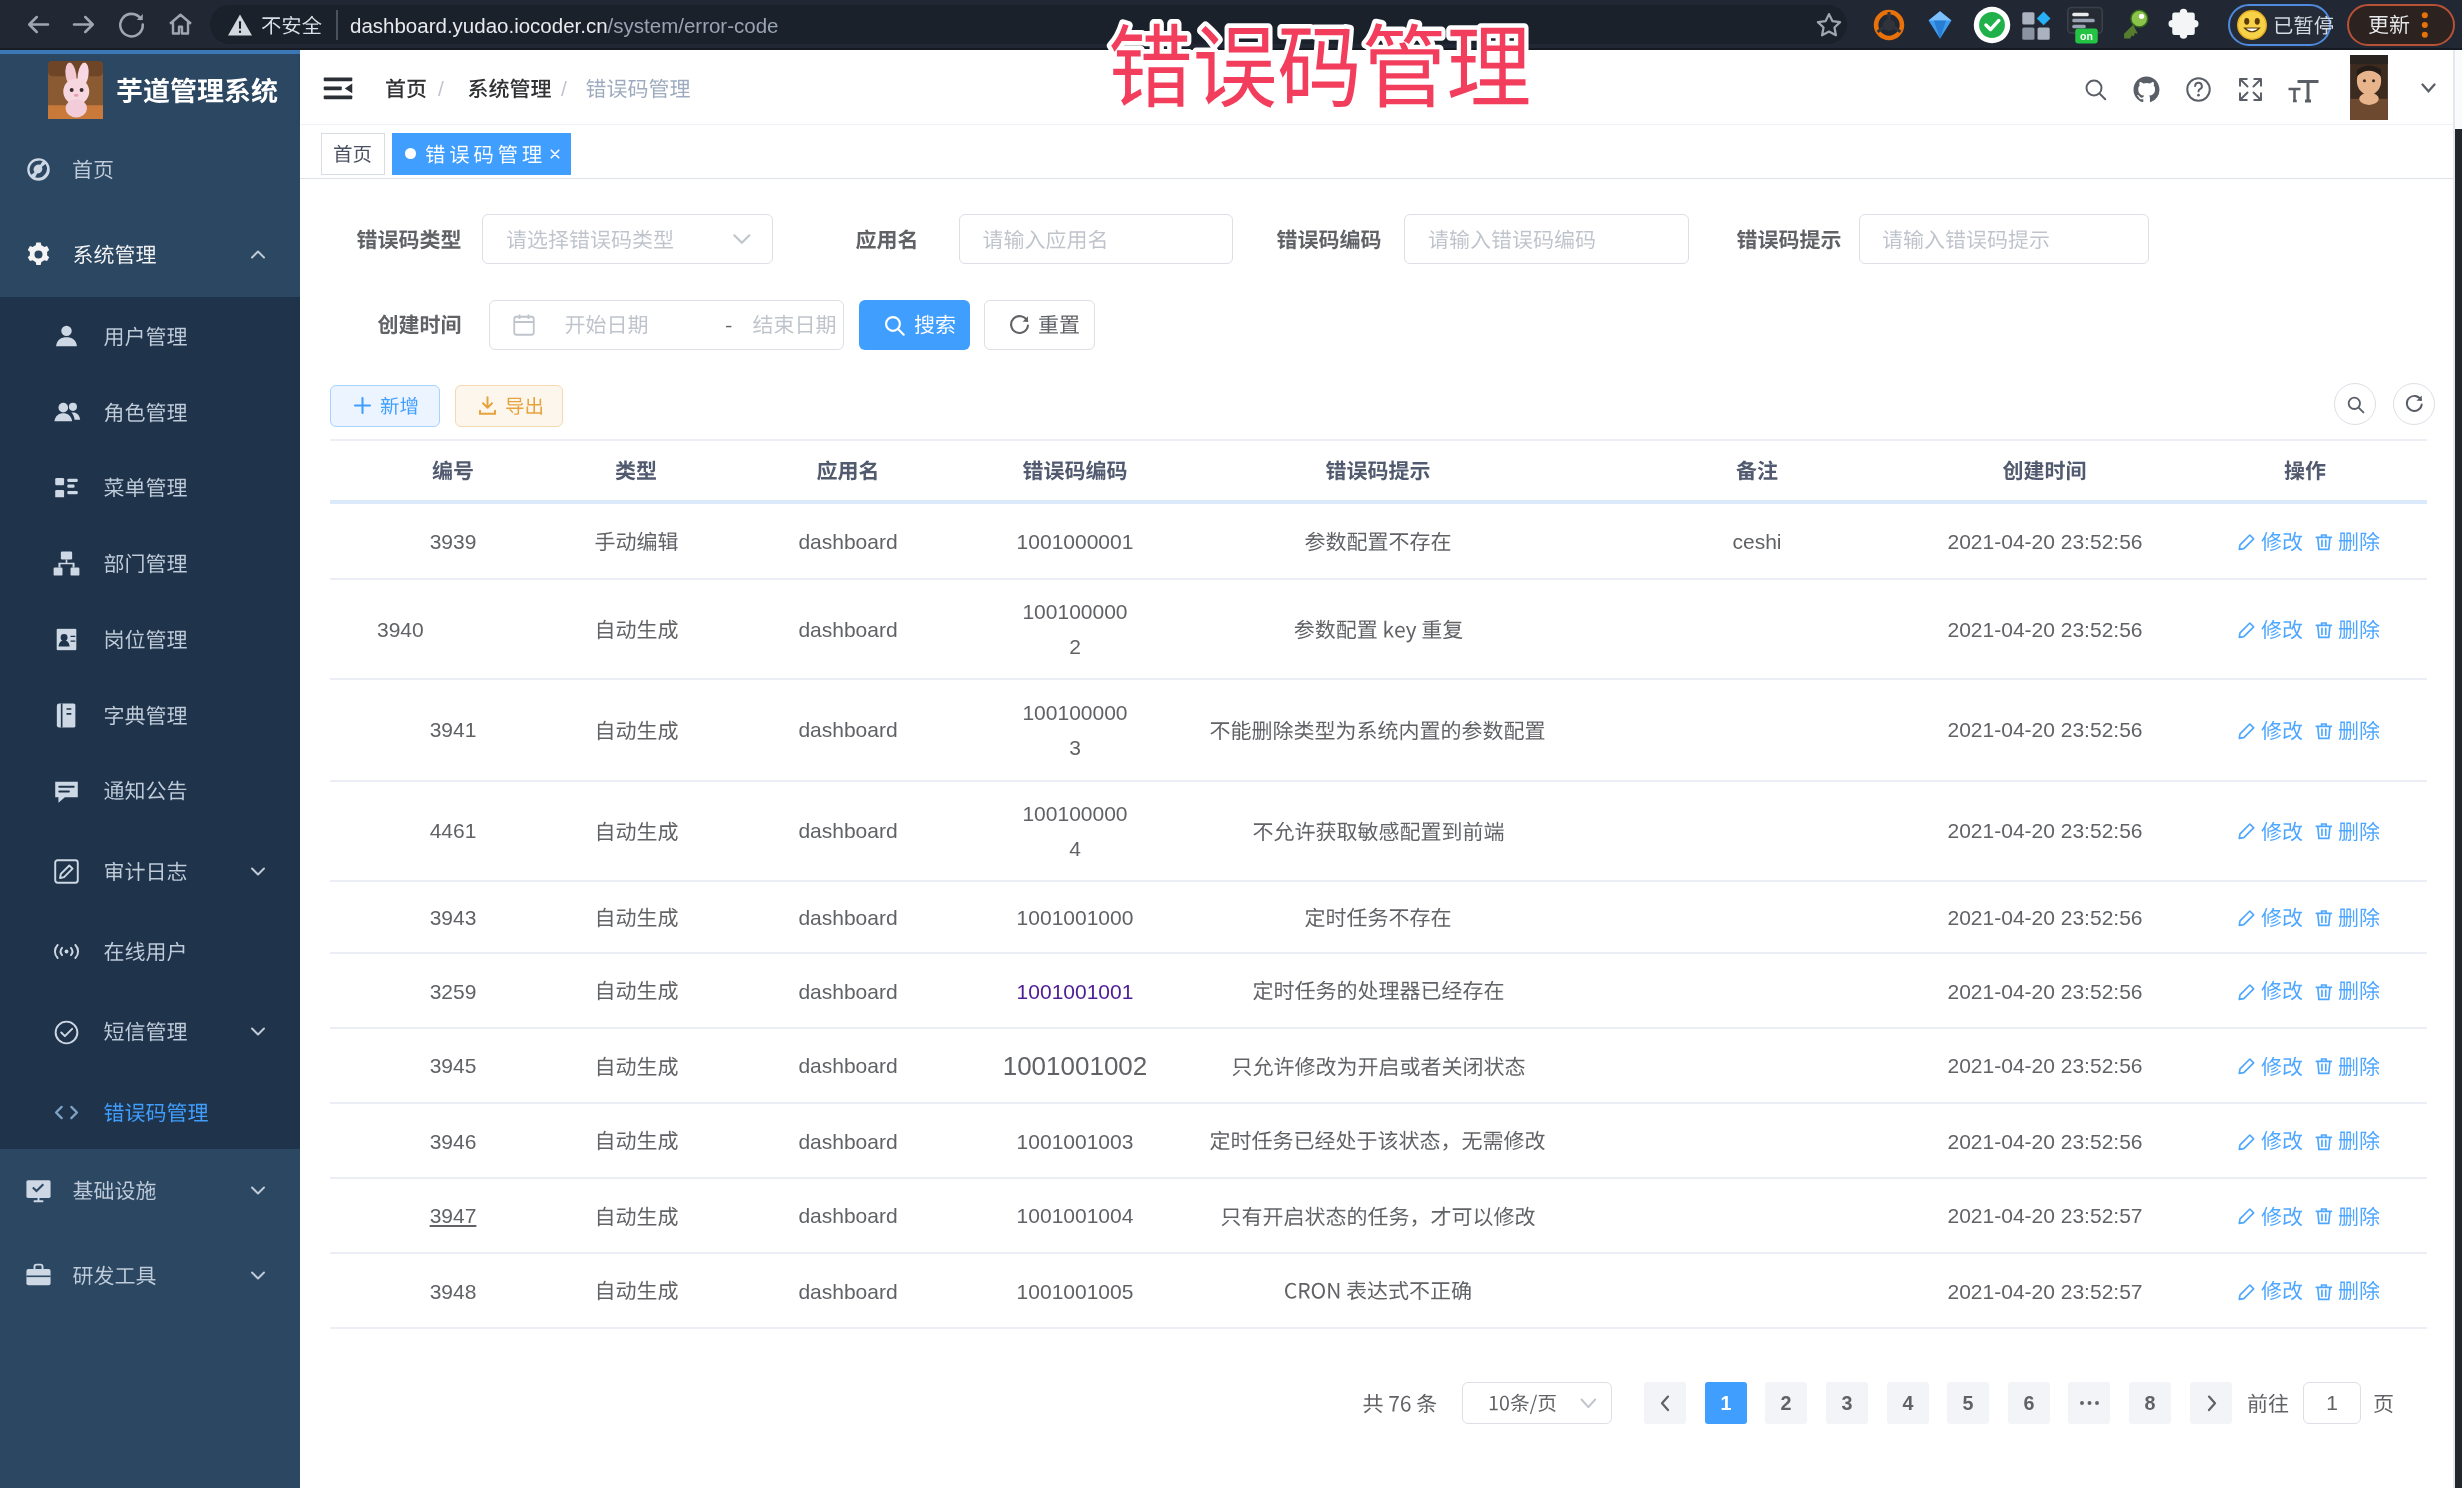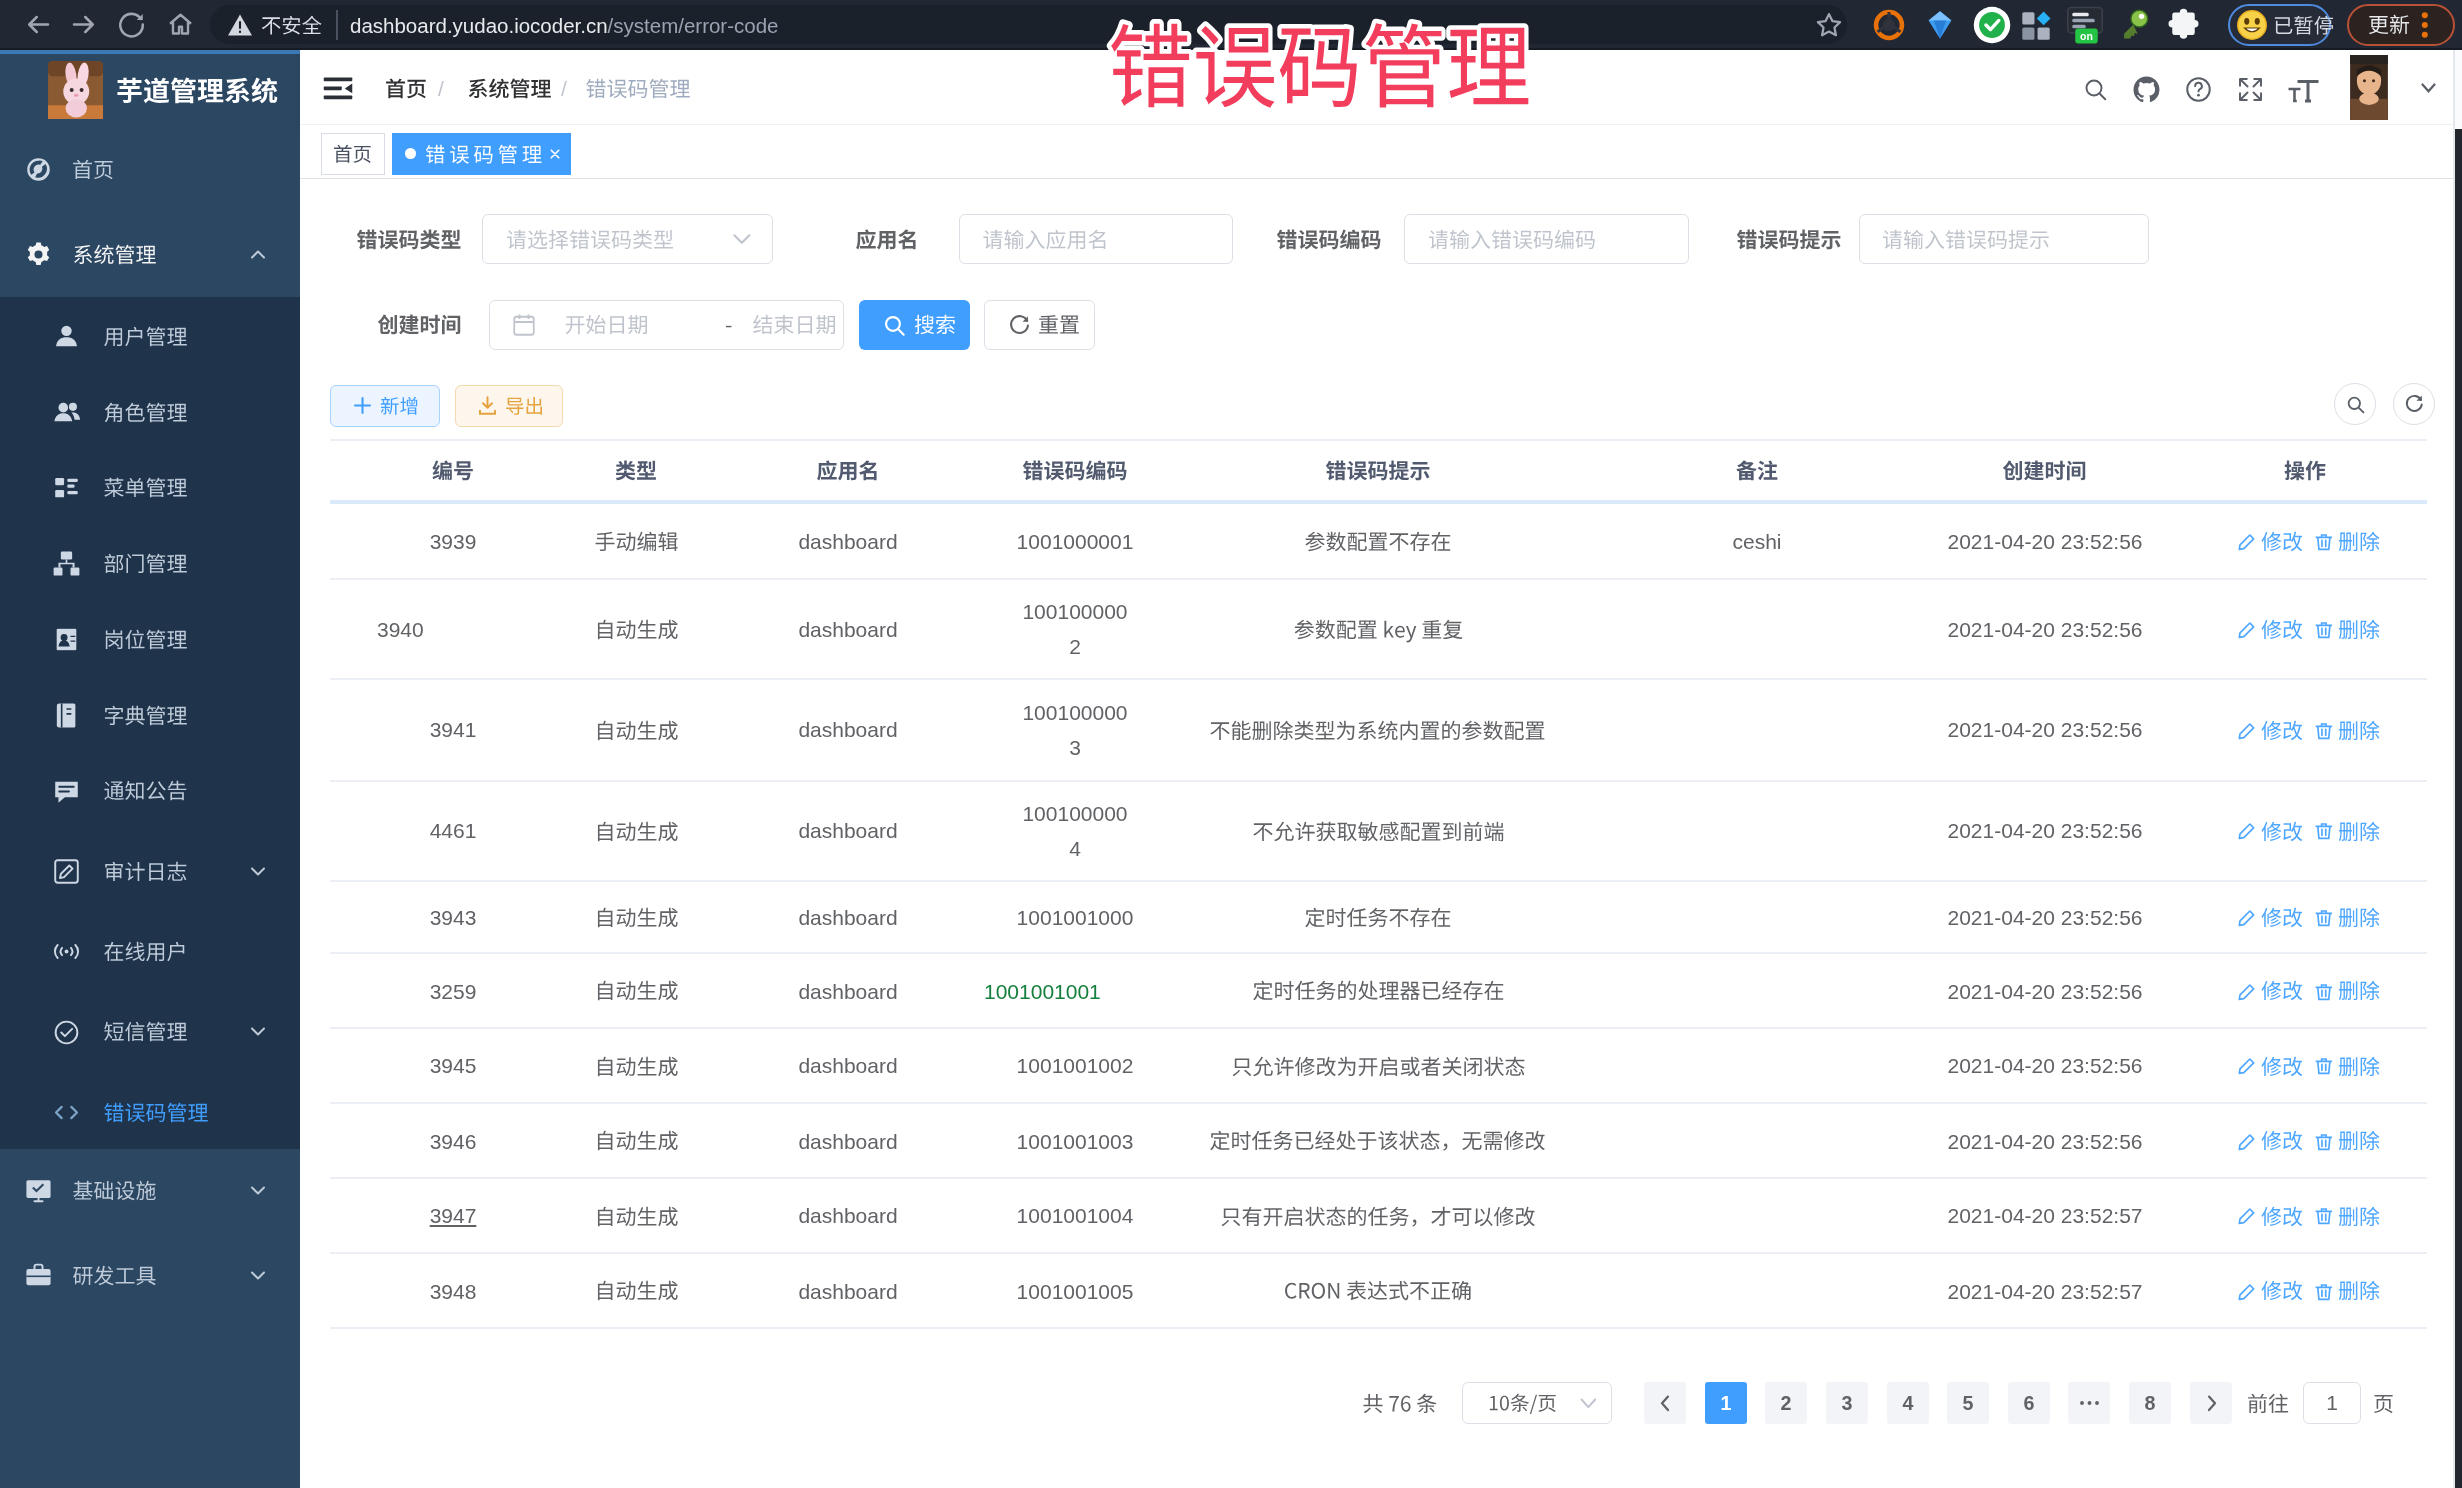--- a/index.html
+++ b/index.html
@@ -534,21 +534,21 @@
     </svg>
 <svg style="position:absolute;left:2338px;top:907px;" width="42" height="21" viewBox="0 0 56 28" overflow="visible">
       <path d="M19.9 4.2V20H21.6V4.2ZM23.9 1.6V24.5C23.9 24.9 23.8 25 23.4 25C23 25 21.9 25 20.5 25C20.8 25.5 21.1 26.3 21.1 26.8C22.9 26.8 24.1 26.8 24.8 26.5C25.5 26.2 25.8 25.6 25.8 24.5V1.6ZM1.2 12V13.9H3V15.3C3 18.8 2.9 22.9 1.1 25.8C1.5 26 2.3 26.5 2.6 26.9C4.5 23.8 4.8 19 4.8 15.3V13.9H7.4V24.3C7.4 24.6 7.3 24.7 7 24.7C6.7 24.7 5.8 24.7 4.8 24.7C5 25.2 5.3 26 5.3 26.5C6.8 26.5 7.8 26.5 8.3 26.1C9 25.8 9.2 25.2 9.2 24.3V13.9H11.1V14.1C11.1 17.8 11 22.6 9.4 25.9C9.9 26.1 10.6 26.5 11 26.8C12.7 23.4 12.9 18 12.9 14.1V13.9H15.5V24.3C15.5 24.6 15.4 24.7 15.1 24.7C14.8 24.7 13.9 24.7 12.9 24.7C13.1 25.2 13.4 26 13.4 26.5C14.9 26.5 15.8 26.5 16.4 26.2C17.1 25.8 17.2 25.3 17.2 24.3V13.9H18.7V12H17.2V2H11.1V12H9.2V2H3V12ZM4.8 3.9H7.4V12H4.8ZM12.9 3.9H15.5V12H12.9Z M41.3 18.4C40.3 20.4 38.9 22.5 37.4 24C37.9 24.3 38.7 24.8 39 25.1C40.5 23.6 42.1 21.2 43.1 18.9ZM49.4 19C50.9 20.8 52.6 23.3 53.4 24.9L55.1 23.9C54.3 22.3 52.6 20 51 18.2ZM30.2 2.2V26.8H32.1V4.1H35.7C35 6 34.1 8.5 33.3 10.5C35.4 12.7 36 14.6 36 16.1C36 17 35.8 17.8 35.3 18.1C35.1 18.3 34.8 18.3 34.4 18.4C34 18.4 33.3 18.4 32.7 18.3C33 18.9 33.2 19.6 33.2 20.2C33.9 20.2 34.6 20.2 35.2 20.1C35.8 20.1 36.3 19.9 36.7 19.6C37.5 19 37.9 17.9 37.9 16.3C37.8 14.6 37.3 12.6 35.2 10.2C36.2 8 37.3 5.3 38.1 2.9L36.8 2.1L36.5 2.2ZM38.4 14.9V16.9H45.8V24.4C45.8 24.8 45.6 24.9 45.2 24.9C44.8 24.9 43.4 24.9 41.9 24.9C42.2 25.4 42.5 26.3 42.6 26.8C44.6 26.8 45.9 26.8 46.7 26.4C47.5 26.1 47.8 25.6 47.8 24.4V16.9H54.7V14.9H47.8V11.5H52.1V9.7H41V11.5H45.8V14.9ZM46.5 0.9C44.7 4.2 41.2 7.5 37.6 9.3C38.1 9.7 38.7 10.3 39 10.8C41.8 9.2 44.5 6.8 46.6 4.2C49 7.1 51.4 9 53.9 10.6C54.2 10 54.8 9.3 55.3 8.9C52.7 7.5 50.1 5.6 47.7 2.6L48.3 1.6Z" fill="#4da6ff"></path>
     </svg>
 <div style="position:absolute;left:330px;top:952px;width:2097px;height:1.5px;background:#ebeef5;"></div>
 <div style="position:absolute;left:377px;top:0px;font-size:21px;color:#606266;font-weight:400;white-space:pre;width:152px;height:26px;line-height:26px;text-align:center;top:979px;">3259</div>
 <svg style="position:absolute;left:594px;top:980px;" width="85" height="21" viewBox="0 0 112 28" overflow="visible">
       <path d="M6.7 13.1H21.7V17.2H6.7ZM6.7 11.1V6.9H21.7V11.1ZM6.7 19.2H21.7V23.3H6.7ZM12.7 1C12.5 2.1 12.1 3.7 11.6 4.9H4.6V26.9H6.7V25.3H21.7V26.7H23.9V4.9H13.8C14.3 3.9 14.7 2.6 15.2 1.4Z M30.5 3.4V5.3H41.3V3.4ZM46.3 1.6C46.3 3.5 46.3 5.6 46.2 7.5H42.2V9.6H46.1C45.8 15.9 44.7 21.8 40.8 25.3C41.4 25.6 42.1 26.3 42.5 26.8C46.6 22.9 47.8 16.5 48.2 9.6H52.4C52.1 19.5 51.7 23.2 50.9 24.1C50.7 24.4 50.3 24.5 49.8 24.5C49.3 24.5 47.8 24.5 46.2 24.3C46.6 24.9 46.8 25.8 46.8 26.4C48.3 26.5 49.9 26.5 50.7 26.4C51.6 26.3 52.2 26.1 52.8 25.4C53.7 24.1 54.1 20.1 54.5 8.6C54.5 8.3 54.5 7.5 54.5 7.5H48.3C48.3 5.6 48.4 3.5 48.4 1.6ZM30.5 23.4 30.5 23.3V23.4C31.2 23 32.2 22.7 40 20.9L40.5 22.8L42.3 22.2C41.8 20.2 40.5 16.9 39.5 14.4L37.7 14.9C38.3 16.2 38.9 17.7 39.4 19.2L32.7 20.6C33.8 18 34.9 14.9 35.6 12H41.8V10H29.5V12H33.4C32.7 15.2 31.5 18.6 31.1 19.5C30.6 20.5 30.3 21.3 29.8 21.4C30.1 21.9 30.4 22.9 30.5 23.4Z M62.7 1.5C61.6 5.5 59.8 9.4 57.5 11.9C58 12.2 59 12.8 59.4 13.2C60.5 11.9 61.4 10.3 62.3 8.6H69V14.7H60.6V16.8H69V23.9H57.5V25.9H82.6V23.9H71.1V16.8H80.2V14.7H71.1V8.6H81.2V6.5H71.1V1.1H69V6.5H63.3C63.9 5.1 64.4 3.5 64.8 2Z M99.2 1.1C99.2 2.7 99.3 4.3 99.4 5.8H87.6V13.7C87.6 17.3 87.3 22.2 85 25.6C85.5 25.9 86.4 26.6 86.8 27C89.3 23.3 89.8 17.7 89.8 13.7V13.5H94.9C94.8 18.4 94.6 20.1 94.3 20.6C94.1 20.8 93.8 20.9 93.4 20.9C92.9 20.9 91.7 20.9 90.4 20.7C90.7 21.3 91 22.1 91 22.7C92.4 22.8 93.7 22.8 94.4 22.7C95.1 22.6 95.6 22.4 96.1 21.9C96.7 21.2 96.8 18.8 96.9 12.5C96.9 12.2 97 11.6 97 11.6H89.8V7.9H99.5C99.8 12.4 100.5 16.6 101.6 19.8C99.7 21.9 97.6 23.6 95.1 25C95.5 25.4 96.3 26.3 96.6 26.7C98.8 25.4 100.7 23.9 102.4 22C103.7 24.9 105.4 26.6 107.5 26.6C109.7 26.6 110.5 25.2 110.9 20.5C110.3 20.3 109.5 19.8 109 19.3C108.9 23 108.5 24.5 107.7 24.5C106.3 24.5 105 22.9 104 20.1C106.1 17.5 107.7 14.3 108.9 10.6L106.8 10.1C105.9 12.9 104.7 15.4 103.2 17.7C102.5 15 101.9 11.6 101.6 7.9H110.6V5.8H101.5C101.4 4.3 101.4 2.7 101.4 1.1ZM102.8 2.5C104.6 3.4 106.7 4.8 107.8 5.8L109.1 4.4C108 3.4 105.8 2.1 104 1.2Z" fill="#606266"></path>
     </svg>
 <div style="position:absolute;left:757px;top:0px;font-size:21px;color:#606266;font-weight:400;white-space:pre;width:182px;height:26px;line-height:26px;text-align:center;top:979px;">dashboard</div>
-<div style="position:absolute;left:984px;top:0px;font-size:21px;color:#15803d;font-weight:400;white-space:pre;width:182px;height:26px;line-height:26px;text-align:left;top:979px;">1001001001</div>
+<div style="position:absolute;left:984px;top:0px;font-size:21px;color:#4c1d95;font-weight:400;white-space:pre;width:182px;height:26px;line-height:26px;text-align:center;top:979px;">1001001001</div>
 <svg style="position:absolute;left:1251px;top:980px;" width="255" height="21" viewBox="0 0 336 28" overflow="visible">
       <path d="M6.3 14C5.7 19.1 4.1 23.1 1 25.5C1.5 25.8 2.4 26.5 2.7 26.9C4.6 25.3 5.9 23.2 6.9 20.6C9.5 25.4 13.7 26.4 19.5 26.4H26.1C26.2 25.8 26.6 24.8 26.9 24.3C25.5 24.3 20.7 24.3 19.7 24.3C18 24.3 16.5 24.2 15.1 24V18.3H23.4V16.3H15.1V11.7H22.3V9.7H5.9V11.7H12.9V23.4C10.6 22.5 8.8 20.8 7.7 17.9C8 16.8 8.2 15.5 8.4 14.2ZM11.9 1.5C12.4 2.3 12.9 3.4 13.2 4.2H2.3V10.3H4.4V6.2H23.5V10.3H25.7V4.2H15.6C15.3 3.3 14.6 1.9 14 0.9Z M41.3 11.9C42.8 14.1 44.7 17.1 45.6 18.8L47.4 17.7C46.5 16 44.5 13.1 43 11ZM37.1 13.3V19.7H32.3V13.3ZM37.1 11.5H32.3V5.3H37.1ZM30.3 3.4V23.9H32.3V21.6H39V3.4ZM49.4 1.2V6.7H40.3V8.8H49.4V23.7C49.4 24.2 49.2 24.4 48.6 24.4C48 24.5 45.9 24.5 43.7 24.4C44 25 44.4 26 44.5 26.6C47.3 26.6 49.1 26.5 50.1 26.2C51.1 25.8 51.5 25.2 51.5 23.7V8.8H54.9V6.7H51.5V1.2Z M65.6 23.7V25.7H82.4V23.7H75V15.1H82.9V13.1H75V5.3C77.5 4.8 79.9 4.2 81.8 3.5L80.2 1.8C76.7 3 70.6 4.1 65.4 4.8C65.7 5.3 66 6.1 66.1 6.6C68.2 6.3 70.6 6 72.8 5.6V13.1H64.5V15.1H72.8V23.7ZM64.3 1.1C62.5 5.5 59.6 9.8 56.6 12.5C57 13 57.7 14.1 57.9 14.6C59 13.5 60.1 12.3 61.2 10.8V26.8H63.3V7.7C64.4 5.8 65.5 3.8 66.3 1.7Z M96.5 13.9C96.4 14.9 96.2 15.9 96 16.7H87.5V18.6H95.3C93.7 22.2 90.6 24 85.6 25C86 25.4 86.5 26.3 86.7 26.8C92.3 25.5 95.8 23.1 97.6 18.6H106.1C105.6 22.2 105 24 104.4 24.5C104.1 24.7 103.7 24.8 103.2 24.8C102.5 24.8 100.7 24.7 98.9 24.6C99.3 25.1 99.5 25.9 99.6 26.4C101.2 26.5 102.9 26.6 103.8 26.5C104.8 26.5 105.4 26.3 106 25.7C107 24.9 107.6 22.8 108.2 17.7C108.3 17.3 108.4 16.7 108.4 16.7H98.1C98.4 15.9 98.5 15 98.7 14.1ZM104.9 5.8C103.2 7.4 100.9 8.8 98.3 9.8C96 8.9 94.3 7.7 93.1 6.1L93.5 5.8ZM94.7 1.1C93.2 3.5 90.5 6.4 86.5 8.4C87 8.7 87.6 9.5 87.8 10C89.3 9.2 90.6 8.3 91.7 7.4C92.8 8.7 94.2 9.8 95.9 10.7C92.5 11.7 88.8 12.4 85.3 12.8C85.6 13.2 86 14.1 86.1 14.6C90.2 14.1 94.4 13.2 98.2 11.8C101.5 13.1 105.4 13.9 109.7 14.3C110 13.7 110.5 12.8 110.9 12.4C107.2 12.2 103.7 11.6 100.7 10.7C103.8 9.2 106.5 7.3 108.1 4.7L106.9 3.9L106.5 4H95.1C95.8 3.2 96.4 2.3 96.9 1.5Z M127.5 12.8C129 14.8 130.9 17.6 131.7 19.3L133.5 18.2C132.6 16.5 130.7 13.8 129.1 11.8ZM118.7 1C118.5 2.4 118 4.2 117.6 5.6H114.4V26.1H116.4V23.9H124.2V5.6H119.5C120 4.4 120.5 2.8 121 1.4ZM116.4 7.5H122.2V13.4H116.4ZM116.4 22V15.2H122.2V22ZM128.7 1C127.8 4.8 126.3 8.7 124.4 11.2C124.9 11.5 125.8 12.1 126.2 12.4C127.1 11 128 9.3 128.8 7.4H136C135.6 18.7 135.2 23 134.3 23.9C134 24.3 133.6 24.4 133.1 24.4C132.4 24.4 130.8 24.4 128.9 24.2C129.3 24.8 129.6 25.7 129.6 26.3C131.2 26.3 132.8 26.4 133.8 26.3C134.8 26.2 135.4 26 136.1 25.1C137.2 23.8 137.6 19.4 138 6.6C138 6.3 138 5.5 138 5.5H129.6C130 4.2 130.4 2.8 130.8 1.4Z M151.9 7.5C151.4 11.4 150.4 14.6 149.1 17.3C147.9 15.4 147 12.9 146.3 9.8C146.6 9.1 146.8 8.3 147.1 7.5ZM146.2 1.2C145.4 6.7 143.7 12 141.5 14.9C142 15.2 142.8 15.7 143.2 16.1C143.9 15.1 144.6 13.9 145.2 12.6C145.9 15.2 146.9 17.4 148 19.2C146.1 21.9 143.8 23.9 141 25.2C141.5 25.6 142.3 26.4 142.7 26.9C145.3 25.6 147.5 23.6 149.3 21C152.7 25.1 157.2 26 162 26H166.2C166.3 25.4 166.7 24.3 167 23.8C165.9 23.8 163 23.8 162.1 23.8C157.8 23.8 153.6 23 150.4 19.2C152.3 15.8 153.7 11.4 154.3 5.8L152.9 5.4L152.5 5.5H147.6C147.9 4.3 148.1 3 148.4 1.7ZM157.2 1.1V21.7H159.5V10C161.4 12.3 163.4 14.9 164.4 16.6L166.2 15.5C165 13.5 162.3 10.3 160.2 8L159.5 8.4V1.1Z M181.3 9.5H185.6V13.1H181.3ZM187.4 9.5H191.7V13.1H187.4ZM181.3 4.2H185.6V7.8H181.3ZM187.4 4.2H191.7V7.8H187.4ZM176.9 24V25.9H195.1V24H187.6V20.1H194.1V18.2H187.6V14.9H193.7V2.4H179.4V14.9H185.4V18.2H179.1V20.1H185.4V24ZM169 21.8 169.5 23.9C172 23.1 175.2 22 178.2 21L177.9 19L174.8 20V13H177.6V11.1H174.8V4.9H178V3H169.3V4.9H172.8V11.1H169.6V13H172.8V20.7C171.3 21.1 170 21.5 169 21.8Z M201.5 4.2H206.2V8.1H201.5ZM213.4 4.2H218.5V8.1H213.4ZM213.2 11C214.4 11.5 215.8 12.2 216.7 12.8H208.7C209.3 11.9 209.9 11 210.3 10.1L208.2 9.7V2.3H199.6V9.9H208.1C207.6 10.9 207 11.9 206.2 12.8H197.5V14.7H204.3C202.4 16.4 199.9 17.9 196.8 19.1C197.3 19.4 197.8 20.2 198 20.7L199.6 20V26.8H201.5V26H206.2V26.7H208.2V18.2H202.9C204.5 17.1 205.9 15.9 207.1 14.7H212.3C213.5 16 215 17.2 216.7 18.2H211.5V26.8H213.5V26H218.5V26.7H220.5V20L221.9 20.5C222.2 20 222.7 19.2 223.2 18.8C220.2 18 217 16.5 214.9 14.7H222.6V12.8H217.7L218.4 12C217.5 11.3 215.7 10.4 214.3 9.9ZM211.5 2.3V9.9H220.5V2.3ZM201.5 24.2V20H206.2V24.2ZM213.5 24.2V20H218.5V24.2Z M226.6 2.8V4.9H244.9V12.3H230.2V7.7H228.1V21.7C228.1 25.2 229.5 26.1 234.1 26.1C235.1 26.1 243.5 26.1 244.6 26.1C249.2 26.1 250.1 24.5 250.7 19.4C250 19.3 249.1 18.9 248.5 18.5C248.1 23 247.7 24 244.6 24C242.7 24 235.4 24 233.9 24C230.9 24 230.2 23.6 230.2 21.8V14.4H244.9V15.8H247.1V2.8Z M253.1 23 253.5 25.1C256.1 24.4 259.5 23.5 262.7 22.7L262.5 20.8C259 21.7 255.5 22.5 253.1 23ZM253.6 12.8C254 12.6 254.7 12.4 258.4 11.9C257.1 13.7 255.9 15.1 255.3 15.6C254.4 16.7 253.8 17.3 253.1 17.5C253.4 18 253.7 19.1 253.8 19.5C254.4 19.1 255.4 18.9 262.6 17.4C262.6 17 262.6 16.1 262.6 15.6L257 16.6C259.3 14.1 261.5 11.1 263.3 8.1L261.5 6.9C261 8 260.3 9 259.7 10L255.8 10.4C257.5 8 259.2 4.9 260.5 2L258.6 1.1C257.4 4.4 255.2 8.1 254.6 9C254 10 253.5 10.6 252.9 10.7C253.2 11.3 253.5 12.3 253.6 12.8ZM263.9 2.6V4.5H273.8C271.2 8.1 266.4 11.1 262 12.6C262.4 13 263 13.8 263.3 14.3C265.8 13.4 268.3 12.1 270.6 10.5C273.2 11.6 276.2 13.2 277.8 14.3L279 12.6C277.5 11.6 274.7 10.2 272.3 9.2C274.2 7.5 275.9 5.5 277 3.3L275.5 2.5L275.1 2.6ZM264.1 15.3V17.2H269.6V24.1H262.4V26.1H278.9V24.1H271.7V17.2H277.6V15.3Z M297.2 14.8V17.2H289.4V19.1H297.2V24.3C297.2 24.7 297.1 24.8 296.6 24.9C296.1 24.9 294.4 24.9 292.5 24.8C292.8 25.4 293.1 26.2 293.2 26.8C295.6 26.8 297.2 26.8 298.1 26.5C299 26.2 299.3 25.6 299.3 24.3V19.1H306.8V17.2H299.3V15.5C301.3 14.2 303.5 12.5 305 10.8L303.7 9.8L303.3 9.9H291.8V11.8H301.3C300.1 13 298.6 14.1 297.2 14.8ZM290.8 1.1C290.4 2.3 290.1 3.5 289.6 4.7H281.8V6.8H288.7C286.9 10.6 284.3 14.2 280.9 16.6C281.2 17.1 281.7 18 281.9 18.6C283.1 17.7 284.3 16.7 285.3 15.6V26.8H287.4V13.1C288.8 11.1 290 9 291 6.8H306.3V4.7H291.9C292.3 3.7 292.6 2.6 292.9 1.6Z M318.9 1.1C318.6 2.5 318.1 4 317.5 5.4H309.8V7.4H316.5C314.7 11 312.3 14.4 309.1 16.6C309.4 17.1 309.9 18 310.2 18.5C311.3 17.7 312.4 16.7 313.4 15.7V26.7H315.5V13.2C316.8 11.4 318 9.5 318.9 7.4H334.3V5.4H319.8C320.3 4.2 320.7 2.9 321.1 1.6ZM324.7 8.9V14.3H318.4V16.3H324.7V24.2H317.3V26.2H334.3V24.2H326.8V16.3H333.2V14.3H326.8V8.9Z" fill="#606266"></path>
     </svg>
 <div style="position:absolute;left:1924px;top:0px;font-size:21px;color:#606266;font-weight:400;white-space:pre;width:242px;height:26px;line-height:26px;text-align:center;top:979px;">2021-04-20 23:52:56</div>
 <svg class="abs" style="left:2237px;top:982px" width="19.7" height="19.7" viewBox="0 0 26 26">
       <path d="M17 4l5 5L9 22l-6 1 1-6Z" stroke="#4da6ff" stroke-width="2.2" fill="none" stroke-linejoin="round"></path>
     </svg>
 <svg style="position:absolute;left:2261px;top:980px;" width="42" height="21" viewBox="0 0 56 28" overflow="visible">
       <path d="M19.5 13.8C18 15.2 15.2 16.6 12.7 17.3C13.1 17.7 13.6 18.2 13.9 18.6C16.5 17.7 19.4 16.2 21.1 14.5ZM22.2 16.6C20.3 18.6 16.6 20.1 13.1 21C13.5 21.4 13.9 21.9 14.2 22.4C17.9 21.3 21.7 19.6 23.8 17.2ZM24.8 19.6C22.3 22.5 17.2 24.3 11.6 25.1C12 25.5 12.4 26.3 12.7 26.8C18.6 25.7 23.9 23.7 26.7 20.4ZM8.6 8.9V22.4H10.4V8.9ZM15.5 5.9H23.3C22.3 7.4 21 8.8 19.4 9.8C17.6 8.6 16.4 7.3 15.5 5.9ZM15.8 1.1C14.6 4.1 12.6 7 10.4 8.9C10.8 9.1 11.6 9.8 12 10.1C12.8 9.3 13.7 8.4 14.5 7.4C15.3 8.5 16.4 9.7 17.7 10.8C15.5 11.9 12.9 12.7 10.4 13.2C10.8 13.6 11.2 14.4 11.4 14.8C14.2 14.2 16.9 13.3 19.3 11.9C21.2 13.1 23.4 14 26 14.6C26.3 14.2 26.8 13.3 27.2 13C24.8 12.5 22.8 11.7 21 10.8C23.2 9.3 24.9 7.2 26 4.7L24.8 4L24.4 4.1H16.5C17 3.3 17.4 2.4 17.8 1.6ZM6.6 1.2C5.2 5.6 3 9.9 0.6 12.7C0.9 13.2 1.5 14.3 1.7 14.8C2.6 13.7 3.4 12.5 4.3 11.1V26.8H6.3V7.4C7.1 5.6 7.9 3.7 8.5 1.8Z M44.9 8.2H50.6C50 11.9 49.1 15 47.8 17.6C46.4 14.9 45.4 11.9 44.7 8.5ZM30.1 3V5.1H38V11H30.5V21.7C30.5 22.8 30 23.1 29.6 23.3C30 23.8 30.3 24.9 30.5 25.5C31.1 25 32.1 24.4 40.3 21.3C40.2 20.8 40.1 20 40 19.3L32.6 22V13.1H40L39.9 13.3C40.3 13.6 41.2 14.4 41.5 14.8C42.2 13.8 42.9 12.7 43.5 11.5C44.3 14.5 45.2 17.2 46.5 19.5C44.9 21.9 42.6 23.7 39.6 25C40.1 25.5 40.7 26.4 40.9 27C43.8 25.5 46 23.7 47.8 21.5C49.3 23.7 51.2 25.5 53.6 26.7C54 26.1 54.6 25.4 55.1 24.9C52.6 23.8 50.6 22 49 19.6C50.9 16.6 52.1 12.8 52.8 8.2H54.7V6.3H45.5C46 4.7 46.4 3.1 46.8 1.4L44.7 1.1C43.8 5.7 42.3 10.1 40.1 13V3Z" fill="#4da6ff"></path>
     </svg>
@@ -557,21 +557,21 @@
     </svg>
 <svg style="position:absolute;left:2338px;top:980px;" width="42" height="21" viewBox="0 0 56 28" overflow="visible">
       <path d="M19.9 4.2V20H21.6V4.2ZM23.9 1.6V24.5C23.9 24.9 23.8 25 23.4 25C23 25 21.9 25 20.5 25C20.8 25.5 21.1 26.3 21.1 26.8C22.9 26.8 24.1 26.8 24.8 26.5C25.5 26.2 25.8 25.6 25.8 24.5V1.6ZM1.2 12V13.9H3V15.3C3 18.8 2.9 22.9 1.1 25.8C1.5 26 2.3 26.5 2.6 26.9C4.5 23.8 4.8 19 4.8 15.3V13.9H7.4V24.3C7.4 24.6 7.3 24.7 7 24.7C6.7 24.7 5.8 24.7 4.8 24.7C5 25.2 5.3 26 5.3 26.5C6.8 26.5 7.8 26.5 8.3 26.1C9 25.8 9.2 25.2 9.2 24.3V13.9H11.1V14.1C11.1 17.8 11 22.6 9.4 25.9C9.9 26.1 10.6 26.5 11 26.8C12.7 23.4 12.9 18 12.9 14.1V13.9H15.5V24.3C15.5 24.6 15.4 24.7 15.1 24.7C14.8 24.7 13.9 24.7 12.9 24.7C13.1 25.2 13.4 26 13.4 26.5C14.9 26.5 15.8 26.5 16.4 26.2C17.1 25.8 17.2 25.3 17.2 24.3V13.9H18.7V12H17.2V2H11.1V12H9.2V2H3V12ZM4.8 3.9H7.4V12H4.8ZM12.9 3.9H15.5V12H12.9Z M41.3 18.4C40.3 20.4 38.9 22.5 37.4 24C37.9 24.3 38.7 24.8 39 25.1C40.5 23.6 42.1 21.2 43.1 18.9ZM49.4 19C50.9 20.8 52.6 23.3 53.4 24.9L55.1 23.9C54.3 22.3 52.6 20 51 18.2ZM30.2 2.2V26.8H32.1V4.1H35.7C35 6 34.1 8.5 33.3 10.5C35.4 12.7 36 14.6 36 16.1C36 17 35.8 17.8 35.3 18.1C35.1 18.3 34.8 18.3 34.4 18.4C34 18.4 33.3 18.4 32.7 18.3C33 18.9 33.2 19.6 33.2 20.2C33.9 20.2 34.6 20.2 35.2 20.1C35.8 20.1 36.3 19.9 36.7 19.6C37.5 19 37.9 17.9 37.9 16.3C37.8 14.6 37.3 12.6 35.2 10.2C36.2 8 37.3 5.3 38.1 2.9L36.8 2.1L36.5 2.2ZM38.4 14.9V16.9H45.8V24.4C45.8 24.8 45.6 24.9 45.2 24.9C44.8 24.9 43.4 24.9 41.9 24.9C42.2 25.4 42.5 26.3 42.6 26.8C44.6 26.8 45.9 26.8 46.7 26.4C47.5 26.1 47.8 25.6 47.8 24.4V16.9H54.7V14.9H47.8V11.5H52.1V9.7H41V11.5H45.8V14.9ZM46.5 0.9C44.7 4.2 41.2 7.5 37.6 9.3C38.1 9.7 38.7 10.3 39 10.8C41.8 9.2 44.5 6.8 46.6 4.2C49 7.1 51.4 9 53.9 10.6C54.2 10 54.8 9.3 55.3 8.9C52.7 7.5 50.1 5.6 47.7 2.6L48.3 1.6Z" fill="#4da6ff"></path>
     </svg>
 <div style="position:absolute;left:330px;top:1027px;width:2097px;height:1.5px;background:#ebeef5;"></div>
 <div style="position:absolute;left:377px;top:0px;font-size:21px;color:#606266;font-weight:400;white-space:pre;width:152px;height:26px;line-height:26px;text-align:center;top:1053px;">3945</div>
 <svg style="position:absolute;left:594px;top:1056px;" width="85" height="21" viewBox="0 0 112 28" overflow="visible">
       <path d="M6.7 13.1H21.7V17.2H6.7ZM6.7 11.1V6.9H21.7V11.1ZM6.7 19.2H21.7V23.3H6.7ZM12.7 1C12.5 2.1 12.1 3.7 11.6 4.9H4.6V26.9H6.7V25.3H21.7V26.7H23.9V4.9H13.8C14.3 3.9 14.7 2.6 15.2 1.4Z M30.5 3.4V5.3H41.3V3.4ZM46.3 1.6C46.3 3.5 46.3 5.6 46.2 7.5H42.2V9.6H46.1C45.8 15.9 44.7 21.8 40.8 25.3C41.4 25.6 42.1 26.3 42.5 26.8C46.6 22.9 47.8 16.5 48.2 9.6H52.4C52.1 19.5 51.7 23.2 50.9 24.1C50.7 24.4 50.3 24.5 49.8 24.5C49.3 24.5 47.8 24.5 46.2 24.3C46.6 24.9 46.8 25.8 46.8 26.4C48.3 26.5 49.9 26.5 50.7 26.4C51.6 26.3 52.2 26.1 52.8 25.4C53.7 24.1 54.1 20.1 54.5 8.6C54.5 8.3 54.5 7.5 54.5 7.5H48.3C48.3 5.6 48.4 3.5 48.4 1.6ZM30.5 23.4 30.5 23.3V23.4C31.2 23 32.2 22.7 40 20.9L40.5 22.8L42.3 22.2C41.8 20.2 40.5 16.9 39.5 14.4L37.7 14.9C38.3 16.2 38.9 17.7 39.4 19.2L32.7 20.6C33.8 18 34.9 14.9 35.6 12H41.8V10H29.5V12H33.4C32.7 15.2 31.5 18.6 31.1 19.5C30.6 20.5 30.3 21.3 29.8 21.4C30.1 21.9 30.4 22.9 30.5 23.4Z M62.7 1.5C61.6 5.5 59.8 9.4 57.5 11.9C58 12.2 59 12.8 59.4 13.2C60.5 11.9 61.4 10.3 62.3 8.6H69V14.7H60.6V16.8H69V23.9H57.5V25.9H82.6V23.9H71.1V16.8H80.2V14.7H71.1V8.6H81.2V6.5H71.1V1.1H69V6.5H63.3C63.9 5.1 64.4 3.5 64.8 2Z M99.2 1.1C99.2 2.7 99.3 4.3 99.4 5.8H87.6V13.7C87.6 17.3 87.3 22.2 85 25.6C85.5 25.9 86.4 26.6 86.8 27C89.3 23.3 89.8 17.7 89.8 13.7V13.5H94.9C94.8 18.4 94.6 20.1 94.3 20.6C94.1 20.8 93.8 20.9 93.4 20.9C92.9 20.9 91.7 20.9 90.4 20.7C90.7 21.3 91 22.1 91 22.7C92.4 22.8 93.7 22.8 94.4 22.7C95.1 22.6 95.6 22.4 96.1 21.9C96.7 21.2 96.8 18.8 96.9 12.5C96.9 12.2 97 11.6 97 11.6H89.8V7.9H99.5C99.8 12.4 100.5 16.6 101.6 19.8C99.7 21.9 97.6 23.6 95.1 25C95.5 25.4 96.3 26.3 96.6 26.7C98.8 25.4 100.7 23.9 102.4 22C103.7 24.9 105.4 26.6 107.5 26.6C109.7 26.6 110.5 25.2 110.9 20.5C110.3 20.3 109.5 19.8 109 19.3C108.9 23 108.5 24.5 107.7 24.5C106.3 24.5 105 22.9 104 20.1C106.1 17.5 107.7 14.3 108.9 10.6L106.8 10.1C105.9 12.9 104.7 15.4 103.2 17.7C102.5 15 101.9 11.6 101.6 7.9H110.6V5.8H101.5C101.4 4.3 101.4 2.7 101.4 1.1ZM102.8 2.5C104.6 3.4 106.7 4.8 107.8 5.8L109.1 4.4C108 3.4 105.8 2.1 104 1.2Z" fill="#606266"></path>
     </svg>
 <div style="position:absolute;left:757px;top:0px;font-size:21px;color:#606266;font-weight:400;white-space:pre;width:182px;height:26px;line-height:26px;text-align:center;top:1053px;">dashboard</div>
-<div style="position:absolute;left:984px;top:0px;font-size:21px;color:#606266;font-weight:400;white-space:pre;width:182px;height:26px;line-height:26px;text-align:center;top:1053px;">1001001002</div>
+<div style="position:absolute;left:984px;top:0px;font-size:26px;color:#606266;font-weight:400;white-space:pre;width:182px;height:26px;line-height:26px;text-align:center;top:1053px;">1001001002</div>
 <svg style="position:absolute;left:1230px;top:1056px;" width="297" height="21" viewBox="0 0 392 28" overflow="visible">
       <path d="M16.6 19.5C19.4 21.7 22.9 24.8 24.5 26.8L26.4 25.6C24.7 23.5 21.2 20.5 18.4 18.4ZM9.4 18.5C7.7 20.9 4.4 23.7 1.4 25.4C1.8 25.8 2.6 26.5 3 26.9C6.1 25 9.5 22.1 11.6 19.3ZM6.6 5.2H21.4V13.9H6.6ZM4.4 3.2V15.9H23.6V3.2Z M32.1 13.8C32.8 13.6 33.6 13.5 37.5 13.1C37.2 19.5 36 23.2 28.9 25.2C29.4 25.6 30 26.4 30.2 27C37.9 24.7 39.3 20.3 39.7 12.9L44 12.6V23.1C44 25.6 44.7 26.3 47.3 26.3C47.9 26.3 51 26.3 51.6 26.3C54.2 26.3 54.8 25 55 20C54.5 19.8 53.5 19.4 53 19.1C52.9 23.5 52.7 24.3 51.5 24.3C50.7 24.3 48.1 24.3 47.5 24.3C46.3 24.3 46.1 24.1 46.1 23.1V12.4L49.6 12.1C50.3 13 50.8 13.9 51.3 14.5L53.1 13.3C51.6 11 48.6 7.3 46.3 4.5L44.6 5.6C45.8 7 47.1 8.7 48.3 10.3L35 11.2C37.5 8.6 40 5.2 42.1 1.7L39.9 0.9C37.8 4.8 34.6 8.8 33.7 9.8C32.7 10.9 32.1 11.6 31.4 11.7C31.7 12.3 32 13.4 32.1 13.8Z M59.4 3.2C60.8 4.5 62.7 6.3 63.6 7.5L65 6.1C64.1 4.9 62.2 3.1 60.7 1.9ZM66 14.4V16.5H73.6V26.8H75.7V16.5H82.9V14.4H75.7V7.6H81.8V5.6H70.7C71.1 4.3 71.5 2.8 71.7 1.4L69.7 1.1C69 4.9 67.7 8.6 65.8 10.9C66.4 11.2 67.3 11.6 67.8 11.9C68.6 10.7 69.4 9.3 70 7.6H73.6V14.4ZM61.8 26C62.2 25.5 62.9 25 67.4 21.8C67.2 21.4 66.9 20.6 66.8 20.1L63.8 22.1V9.8H57.2V11.8H61.7V22C61.7 23.1 61.1 23.8 60.7 24.1C61 24.5 61.6 25.5 61.8 26Z M103.5 13.8C102 15.2 99.2 16.6 96.7 17.3C97.1 17.7 97.6 18.2 97.9 18.6C100.5 17.7 103.4 16.2 105.1 14.5ZM106.2 16.6C104.3 18.6 100.6 20.1 97.1 21C97.5 21.4 97.9 21.9 98.2 22.4C101.9 21.3 105.7 19.6 107.8 17.2ZM108.8 19.6C106.3 22.5 101.2 24.3 95.6 25.1C96 25.5 96.4 26.3 96.7 26.8C102.6 25.7 107.9 23.7 110.7 20.4ZM92.6 8.9V22.4H94.4V8.9ZM99.5 5.9H107.3C106.3 7.4 105 8.8 103.4 9.8C101.6 8.6 100.4 7.3 99.5 5.9ZM99.8 1.1C98.6 4.1 96.6 7 94.4 8.9C94.8 9.1 95.6 9.8 96 10.1C96.8 9.3 97.7 8.4 98.5 7.4C99.3 8.5 100.4 9.7 101.7 10.8C99.5 11.9 96.9 12.7 94.4 13.2C94.8 13.6 95.2 14.4 95.4 14.8C98.2 14.2 100.9 13.3 103.3 11.9C105.2 13.1 107.4 14 110 14.6C110.3 14.2 110.8 13.3 111.2 13C108.8 12.5 106.8 11.7 105 10.8C107.2 9.3 108.9 7.2 110 4.7L108.8 4L108.4 4.1H100.5C101 3.3 101.4 2.4 101.8 1.6ZM90.6 1.2C89.2 5.6 87 9.9 84.6 12.7C84.9 13.2 85.5 14.3 85.7 14.8C86.6 13.7 87.4 12.5 88.3 11.1V26.8H90.3V7.4C91.1 5.6 91.9 3.7 92.5 1.8Z M128.9 8.2H134.6C134 11.9 133.1 15 131.8 17.6C130.4 14.9 129.4 11.9 128.7 8.5ZM114.1 3V5.1H122V11H114.5V21.7C114.5 22.8 114 23.1 113.6 23.3C114 23.8 114.3 24.9 114.5 25.5C115.1 25 116.1 24.4 124.3 21.3C124.2 20.8 124.1 20 124 19.3L116.6 22V13.1H124L123.9 13.3C124.3 13.6 125.2 14.4 125.5 14.8C126.2 13.8 126.9 12.7 127.5 11.5C128.3 14.5 129.2 17.2 130.5 19.5C128.9 21.9 126.6 23.7 123.6 25C124.1 25.5 124.7 26.4 124.9 27C127.8 25.5 130 23.7 131.8 21.5C133.3 23.7 135.2 25.5 137.6 26.7C138 26.1 138.6 25.4 139.1 24.9C136.6 23.8 134.6 22 133 19.6C134.9 16.6 136.1 12.8 136.8 8.2H138.7V6.3H129.5C130 4.7 130.4 3.1 130.8 1.4L128.7 1.1C127.8 5.7 126.3 10.1 124.1 13V3Z M144.5 2.6C145.7 4 146.9 5.8 147.5 6.9L149.4 6C148.8 4.8 147.5 3.1 146.3 1.9ZM154 14.2C155.4 15.9 157.1 18.3 157.8 19.8L159.6 18.7C158.9 17.3 157.2 15 155.7 13.4ZM151.5 1.1V4.4C151.5 5.5 151.5 6.6 151.4 7.8H142.3V9.9H151.2C150.5 14.9 148.3 20.5 141.5 24.9C142 25.2 142.8 26 143.2 26.4C150.4 21.7 152.7 15.4 153.3 9.9H163C162.6 19.4 162.1 23.2 161.3 24.1C161 24.4 160.7 24.5 160.1 24.5C159.4 24.5 157.6 24.5 155.7 24.3C156.2 24.9 156.4 25.8 156.5 26.5C158.2 26.6 160 26.6 160.9 26.5C162 26.4 162.6 26.2 163.3 25.4C164.4 24.1 164.8 20.1 165.2 8.9C165.2 8.6 165.2 7.8 165.2 7.8H153.6C153.6 6.7 153.6 5.5 153.6 4.5V1.1Z M186.2 4.9V12.9H178.3V11.7V4.9ZM169.5 12.9V14.9H176.1C175.7 18.7 174.2 22.5 169.5 25.4C170.1 25.7 170.8 26.4 171.2 27C176.4 23.7 177.8 19.3 178.2 14.9H186.2V26.9H188.3V14.9H194.6V12.9H188.3V4.9H193.7V2.9H170.5V4.9H176.2V11.7L176.2 12.9Z M203.7 15.9V26.7H205.8V24.9H218.7V26.6H220.8V15.9ZM205.8 23V17.9H218.7V23ZM208.2 1.6C208.8 2.7 209.5 4.1 209.9 5.1H200.3V11.8C200.3 15.9 200 21.5 197 25.5C197.5 25.7 198.4 26.5 198.7 26.9C201.7 23 202.4 17.2 202.4 12.9H220.3V5.1H211.1L212.1 4.8C211.7 3.8 211 2.2 210.2 1.1ZM202.4 7H218.2V10.9H202.4Z M243.4 2.5C245.1 3.3 247.2 4.6 248.2 5.5L249.5 4.1C248.4 3.1 246.3 1.9 244.6 1.2ZM225.7 22.8 226.2 24.9C229.4 24.2 234 23.2 238.3 22.2L238.1 20.3C233.6 21.2 228.8 22.2 225.7 22.8ZM229.5 11.9H235.2V16.8H229.5ZM227.5 10.1V18.6H237.2V10.1ZM225.9 5.6V7.6H239.7C240 12.2 240.7 16.4 241.7 19.7C239.8 22 237.6 23.8 234.9 25.2C235.4 25.6 236.2 26.4 236.6 26.8C238.8 25.5 240.8 23.9 242.5 22C243.8 25 245.4 26.9 247.6 26.9C249.8 26.9 250.5 25.5 250.9 20.7C250.3 20.4 249.6 20 249.1 19.4C248.9 23.2 248.6 24.7 247.8 24.7C246.4 24.7 245.1 22.9 244.1 20C246.2 17.2 247.9 13.9 249.1 10.2L247 9.6C246.1 12.6 244.9 15.2 243.4 17.5C242.7 14.7 242.2 11.4 241.9 7.6H250.2V5.6H241.8C241.7 4.1 241.7 2.6 241.7 1.1H239.5C239.5 2.6 239.5 4.1 239.6 5.6Z M275.4 2C274.5 3.3 273.4 4.6 272.2 5.8V4.6H265.2V1.1H263.2V4.6H256V6.5H263.2V10.1H253.5V12H264.5C260.9 14.3 257 16.1 252.9 17.5C253.3 18 254 18.9 254.2 19.3C256 18.6 257.7 17.9 259.4 17.1V26.8H261.5V25.9H272.9V26.7H275V14.9H263.4C265 14 266.5 13 267.9 12H278.5V10.1H270.4C272.9 7.9 275.3 5.6 277.2 3ZM265.2 10.1V6.5H271.5C270.2 7.7 268.8 8.9 267.2 10.1ZM261.5 21.2H272.9V24.1H261.5ZM261.5 19.5V16.7H272.9V19.5Z M286.3 2.2C287.4 3.7 288.6 5.7 289.1 7H283.6V9.1H292.9V12.6C292.9 13.1 292.9 13.6 292.9 14.1H281.9V16.2H292.4C291.5 19.2 288.9 22.4 281.3 25C281.9 25.4 282.6 26.3 282.9 26.8C290.1 24.3 293.2 21 294.4 17.8C296.8 22.1 300.4 25.2 305.4 26.7C305.7 26 306.4 25.1 306.9 24.6C301.8 23.4 297.9 20.3 295.8 16.2H306.2V14.1H295.2L295.3 12.6V9.1H304.7V7H299.1C300.1 5.5 301.3 3.6 302.2 1.9L299.9 1.2C299.2 2.9 297.9 5.4 296.8 7H289.1L291 6C290.4 4.7 289.2 2.8 288 1.3Z M310.5 7.4V26.8H312.6V7.4ZM310.9 2.4C312.2 3.7 313.7 5.4 314.4 6.6L316.1 5.4C315.4 4.2 313.9 2.6 312.5 1.4ZM323.8 6.5V10.3H314.8V12.3H322.6C320.7 15.3 317.3 18.2 313.5 20.2C314 20.5 314.6 21.2 314.9 21.7C318.5 19.8 321.6 17.1 323.8 14V21.7C323.8 22.2 323.6 22.3 323.2 22.3C322.7 22.3 321.1 22.3 319.5 22.3C319.8 22.9 320.1 23.8 320.2 24.3C322.4 24.3 323.9 24.3 324.7 24C325.7 23.6 325.9 23.1 325.9 21.8V12.3H329.9V10.3H325.9V6.5ZM317.9 2.6V4.6H331.5V24.2C331.5 24.6 331.4 24.7 331 24.7C330.6 24.7 329.3 24.7 328 24.7C328.2 25.2 328.5 26.1 328.6 26.6C330.5 26.7 331.7 26.6 332.5 26.3C333.3 25.9 333.6 25.4 333.6 24.2V2.6Z M356.7 2.9C358 4.5 359.4 6.6 360.1 7.9L361.8 6.8C361.1 5.6 359.6 3.5 358.3 2ZM337.4 5.7C338.7 7.4 340.3 9.6 340.9 11L342.6 9.8C341.9 8.4 340.3 6.3 339 4.7ZM352.5 1.1V7.7L352.5 9.3H346V11.4H352.3C351.9 16 350.3 21.2 345.2 25.4C345.7 25.8 346.4 26.4 346.9 26.8C351.1 23.3 353.1 19.1 353.9 15C355.5 20.2 357.9 24.4 361.7 26.8C362 26.3 362.7 25.4 363.2 25C358.8 22.6 356.2 17.5 354.9 11.4H362.6V9.3H354.5L354.6 7.7V1.1ZM336.9 19.2 338.1 21C339.6 19.7 341.3 18 342.9 16.5V26.8H345V1.1H342.9V13.9C340.7 15.9 338.4 18 336.9 19.2Z M374.7 13.1C376.3 14.1 378.3 15.6 379.2 16.6L381.1 15.4C380 14.3 378.1 12.9 376.4 12ZM371.6 17.9V23.3C371.6 25.6 372.4 26.2 375.6 26.2C376.3 26.2 381.5 26.2 382.2 26.2C384.9 26.2 385.6 25.4 385.8 21.8C385.3 21.7 384.4 21.4 383.9 21C383.8 23.9 383.5 24.3 382.1 24.3C380.9 24.3 376.6 24.3 375.8 24.3C373.9 24.3 373.6 24.2 373.6 23.3V17.9ZM375.5 17.2C377.1 18.7 379 20.7 379.9 22.1L381.6 20.9C380.7 19.6 378.7 17.6 377.1 16.2ZM385 18C386.4 20.4 387.8 23.6 388.3 25.6L390.3 24.9C389.8 22.9 388.3 19.8 386.8 17.4ZM368.3 17.9C367.8 20.1 366.8 22.9 365.5 24.8L367.4 25.7C368.6 23.8 369.6 20.8 370.2 18.5ZM377 1C376.9 2.3 376.7 3.7 376.4 5H365.6V7H375.9C374.6 10.6 371.8 13.7 365.3 15.3C365.7 15.8 366.2 16.6 366.5 17.1C373.7 15.1 376.7 11.4 378.1 7C380.2 12 383.9 15.4 389.4 16.9C389.7 16.3 390.3 15.5 390.8 15C385.8 13.8 382.2 11 380.3 7H390.5V5H378.6C378.9 3.7 379.1 2.4 379.2 1Z" fill="#606266"></path>
     </svg>
 <div style="position:absolute;left:1924px;top:0px;font-size:21px;color:#606266;font-weight:400;white-space:pre;width:242px;height:26px;line-height:26px;text-align:center;top:1053px;">2021-04-20 23:52:56</div>
 <svg class="abs" style="left:2237px;top:1056px" width="19.7" height="19.7" viewBox="0 0 26 26">
       <path d="M17 4l5 5L9 22l-6 1 1-6Z" stroke="#4da6ff" stroke-width="2.2" fill="none" stroke-linejoin="round"></path>
     </svg>
 <svg style="position:absolute;left:2261px;top:1056px;" width="42" height="21" viewBox="0 0 56 28" overflow="visible">
       <path d="M19.5 13.8C18 15.2 15.2 16.6 12.7 17.3C13.1 17.7 13.6 18.2 13.9 18.6C16.5 17.7 19.4 16.2 21.1 14.5ZM22.2 16.6C20.3 18.6 16.6 20.1 13.1 21C13.5 21.4 13.9 21.9 14.2 22.4C17.9 21.3 21.7 19.6 23.8 17.2ZM24.8 19.6C22.3 22.5 17.2 24.3 11.6 25.1C12 25.5 12.4 26.3 12.7 26.8C18.6 25.7 23.9 23.7 26.7 20.4ZM8.6 8.9V22.4H10.4V8.9ZM15.5 5.9H23.3C22.3 7.4 21 8.8 19.4 9.8C17.6 8.6 16.4 7.3 15.5 5.9ZM15.8 1.1C14.6 4.1 12.6 7 10.4 8.9C10.8 9.1 11.6 9.8 12 10.1C12.8 9.3 13.7 8.4 14.5 7.4C15.3 8.5 16.4 9.7 17.7 10.8C15.5 11.9 12.9 12.7 10.4 13.2C10.8 13.6 11.2 14.4 11.4 14.8C14.2 14.2 16.9 13.3 19.3 11.9C21.2 13.1 23.4 14 26 14.6C26.3 14.2 26.8 13.3 27.2 13C24.8 12.5 22.8 11.7 21 10.8C23.2 9.3 24.9 7.2 26 4.7L24.8 4L24.4 4.1H16.5C17 3.3 17.4 2.4 17.8 1.6ZM6.6 1.2C5.2 5.6 3 9.9 0.6 12.7C0.9 13.2 1.5 14.3 1.7 14.8C2.6 13.7 3.4 12.5 4.3 11.1V26.8H6.3V7.4C7.1 5.6 7.9 3.7 8.5 1.8Z M44.9 8.2H50.6C50 11.9 49.1 15 47.8 17.6C46.4 14.9 45.4 11.9 44.7 8.5ZM30.1 3V5.1H38V11H30.5V21.7C30.5 22.8 30 23.1 29.6 23.3C30 23.8 30.3 24.9 30.5 25.5C31.1 25 32.1 24.4 40.3 21.3C40.2 20.8 40.1 20 40 19.3L32.6 22V13.1H40L39.9 13.3C40.3 13.6 41.2 14.4 41.5 14.8C42.2 13.8 42.9 12.7 43.5 11.5C44.3 14.5 45.2 17.2 46.5 19.5C44.9 21.9 42.6 23.7 39.6 25C40.1 25.5 40.7 26.4 40.9 27C43.8 25.5 46 23.7 47.8 21.5C49.3 23.7 51.2 25.5 53.6 26.7C54 26.1 54.6 25.4 55.1 24.9C52.6 23.8 50.6 22 49 19.6C50.9 16.6 52.1 12.8 52.8 8.2H54.7V6.3H45.5C46 4.7 46.4 3.1 46.8 1.4L44.7 1.1C43.8 5.7 42.3 10.1 40.1 13V3Z" fill="#4da6ff"></path>
     </svg>

